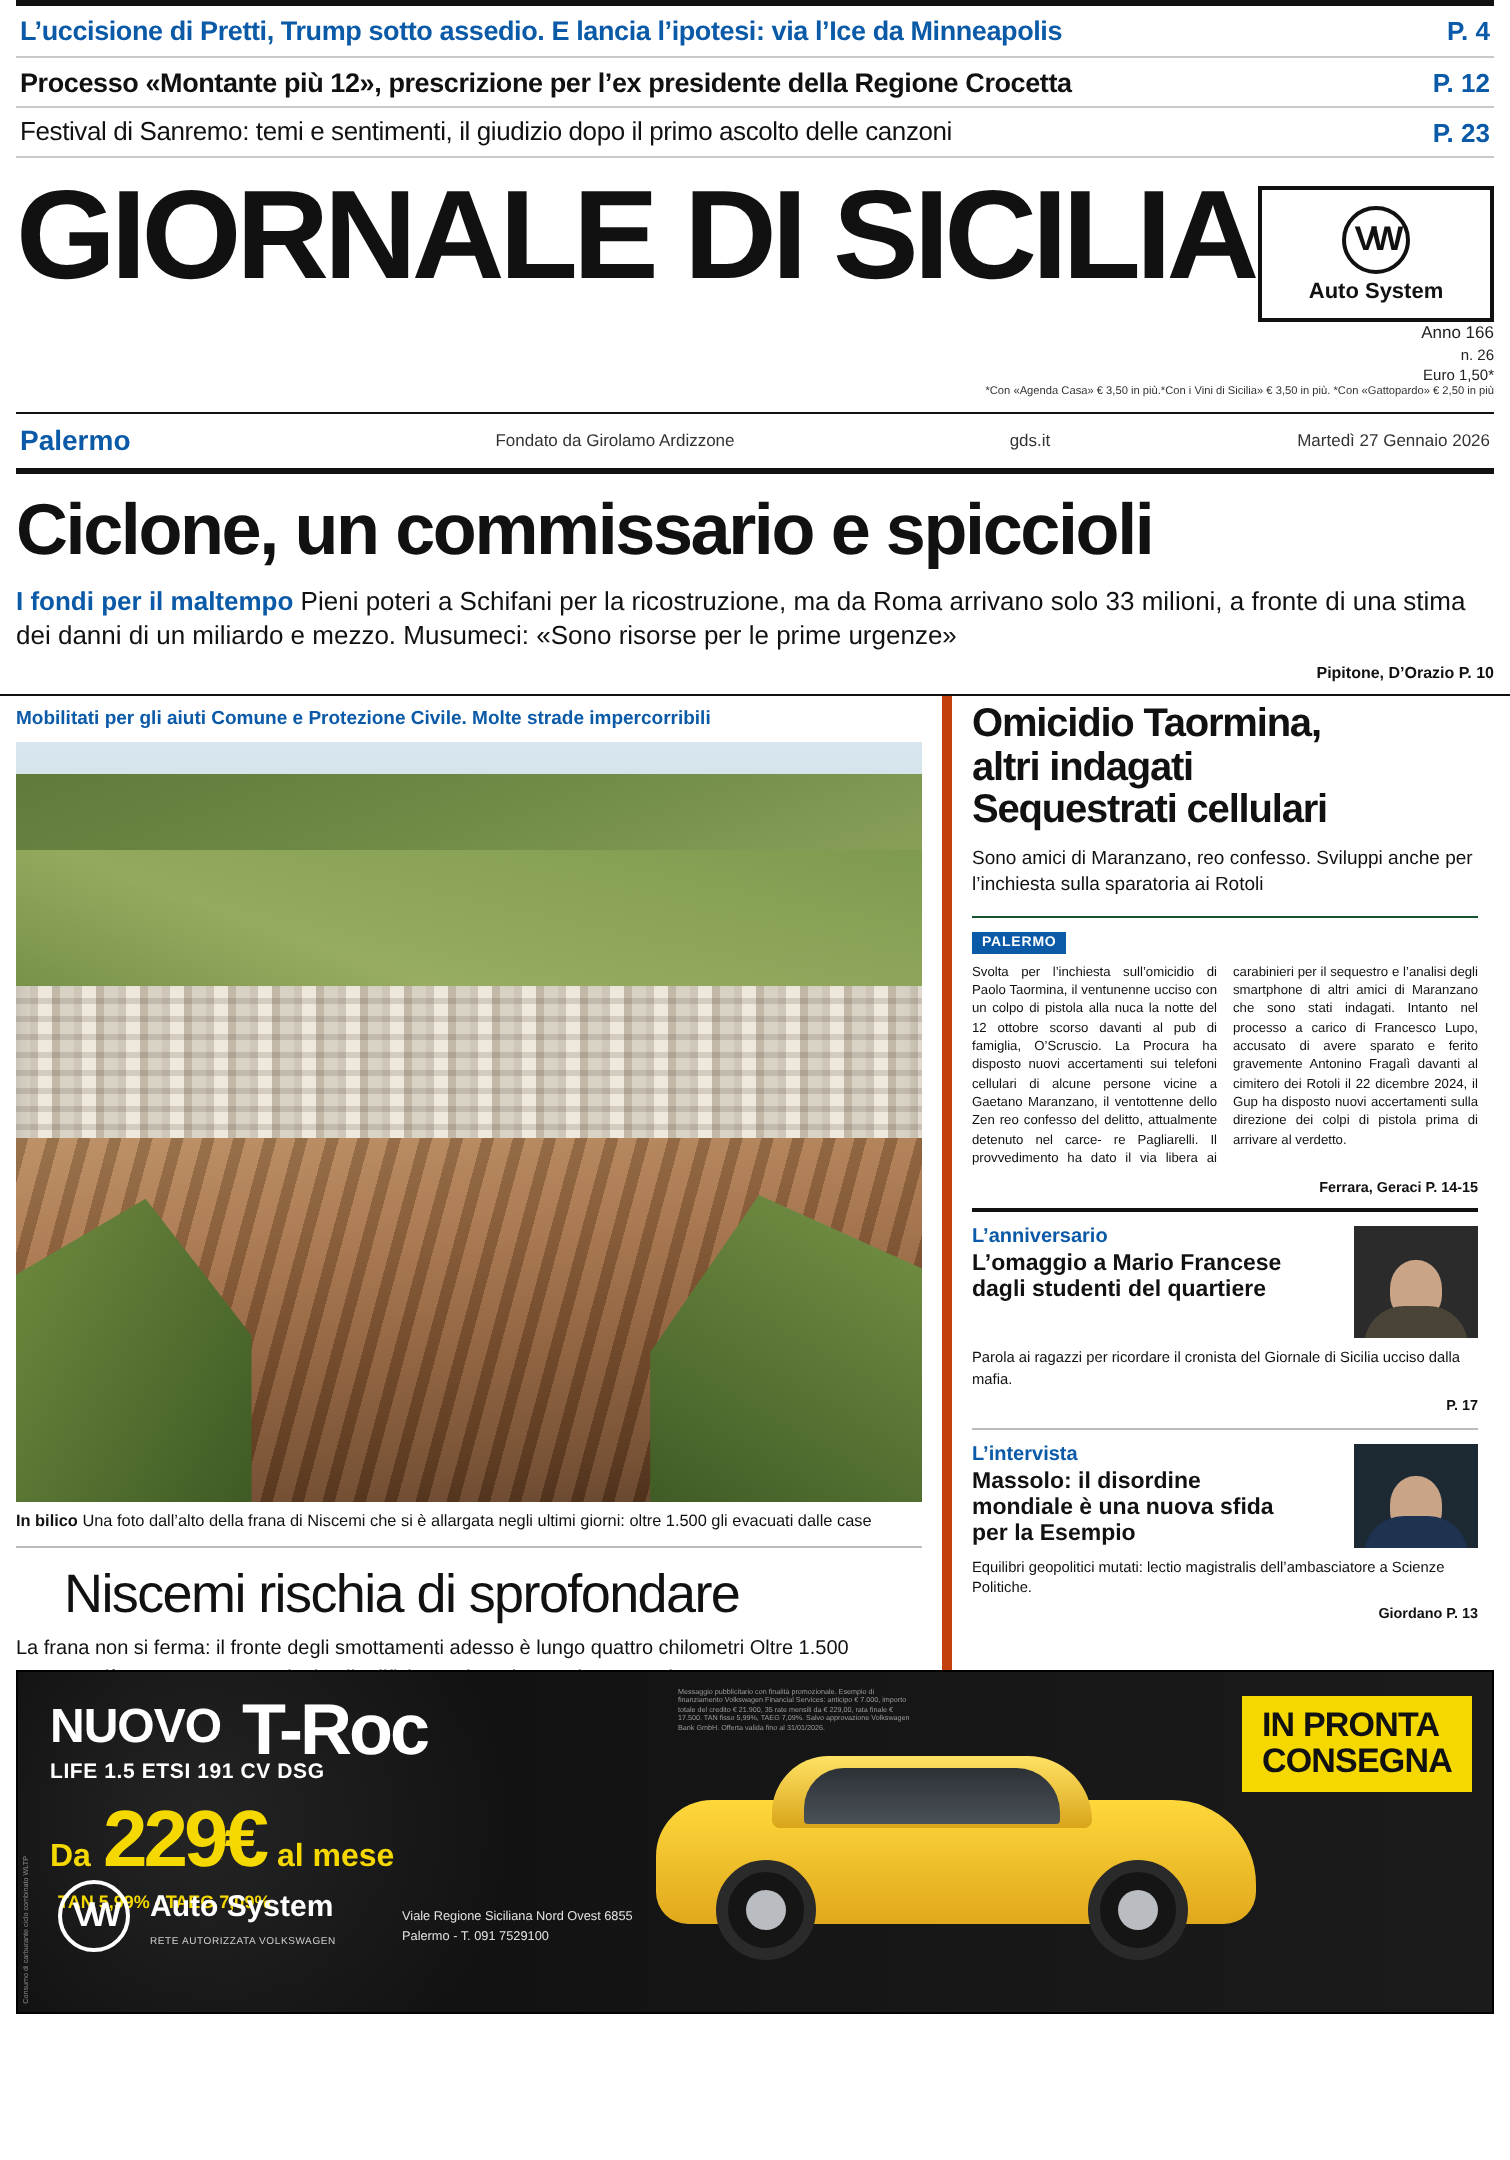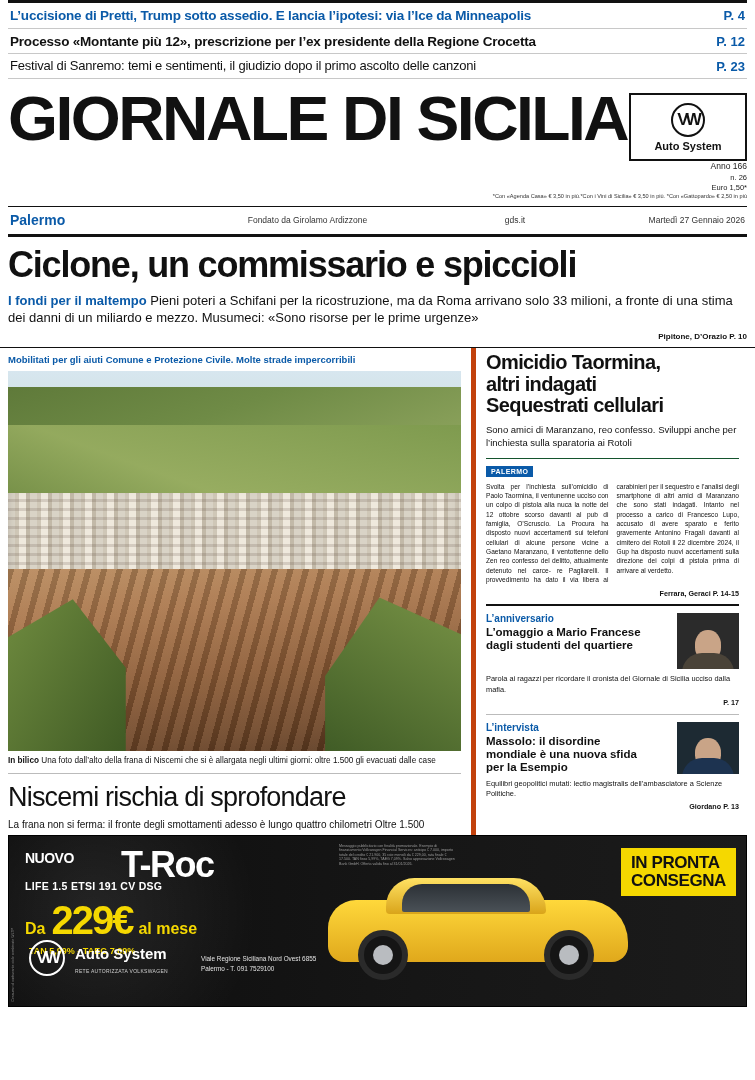--- a/index.html
+++ b/index.html
@@ -177,20 +177,21 @@
     padding: 5px 0 6px 0;
     border-bottom: 1px solid #bbb;
   }
   .photo-caption b { font-weight: bold; }
 
   .sec-title {
     font-size: 27px;
     letter-spacing: -0.8px;
     line-height: 1.05;
     padding: 9px 0 7px 0;
+    margin-left: 24px;
   }
   .sec-body {
     font-size: 10px;
     line-height: 1.45;
     padding-bottom: 4px;
   }
   .sec-credit { text-align: right; font-size: 8px; font-weight: bold; padding-bottom: 8px; }
 
   
   .r-title {
@@ -251,21 +252,21 @@
     position: absolute;
     left: 8px; right: 8px; bottom: 6px;
     height: 172px;
     background: linear-gradient(90deg,#0d0d0d 0%, #161616 55%, #1b1b1b 100%);
     border: 1px solid #000;
     overflow: hidden;
     color: #fff;
   }
   .ad-grad-left { position:absolute; left:0; top:0; bottom:0; width:46%;
     background: radial-gradient(circle at 25% 45%, rgba(255,255,255,.09), rgba(0,0,0,0) 60%); }
-  .ad-title { position: absolute; left: 16px; top: 14px; font-size: 14px; font-weight: bold; letter-spacing: -.5px; }
+  .ad-title { position: absolute; left: 16px; top: 14px; font-size: 24px; font-weight: bold; letter-spacing: -.5px; }
   .ad-model { position: absolute; left: 112px; top: 8px; font-size: 36px; font-weight: bold; letter-spacing: -1.5px; }
   .ad-trim { position: absolute; left: 16px; top: 44px; font-size: 10.5px; font-weight: bold; letter-spacing: .3px; }
   .ad-price-row { position: absolute; left: 16px; top: 66px; display: flex; align-items: baseline; gap: 6px; }
   .ad-da { font-size: 16px; font-weight: bold; color: #f5d800; }
   .ad-price { font-size: 40px; font-weight: bold; color: #f5d800; letter-spacing: -2px; line-height: .9; }
   .ad-permese { font-size: 16px; font-weight: bold; color: #f5d800; }
   .ad-taeg { position: absolute; left: 20px; top: 110px; font-size: 9px; font-weight: bold; color: #f5d800; }
   .ad-legal { position: absolute; left: 330px; top: 8px; width: 120px; font-size: 3.6px; line-height: 1.25; color: #9a9a9a; }
   .ad-badge {
     position: absolute; right: 10px; top: 12px;

